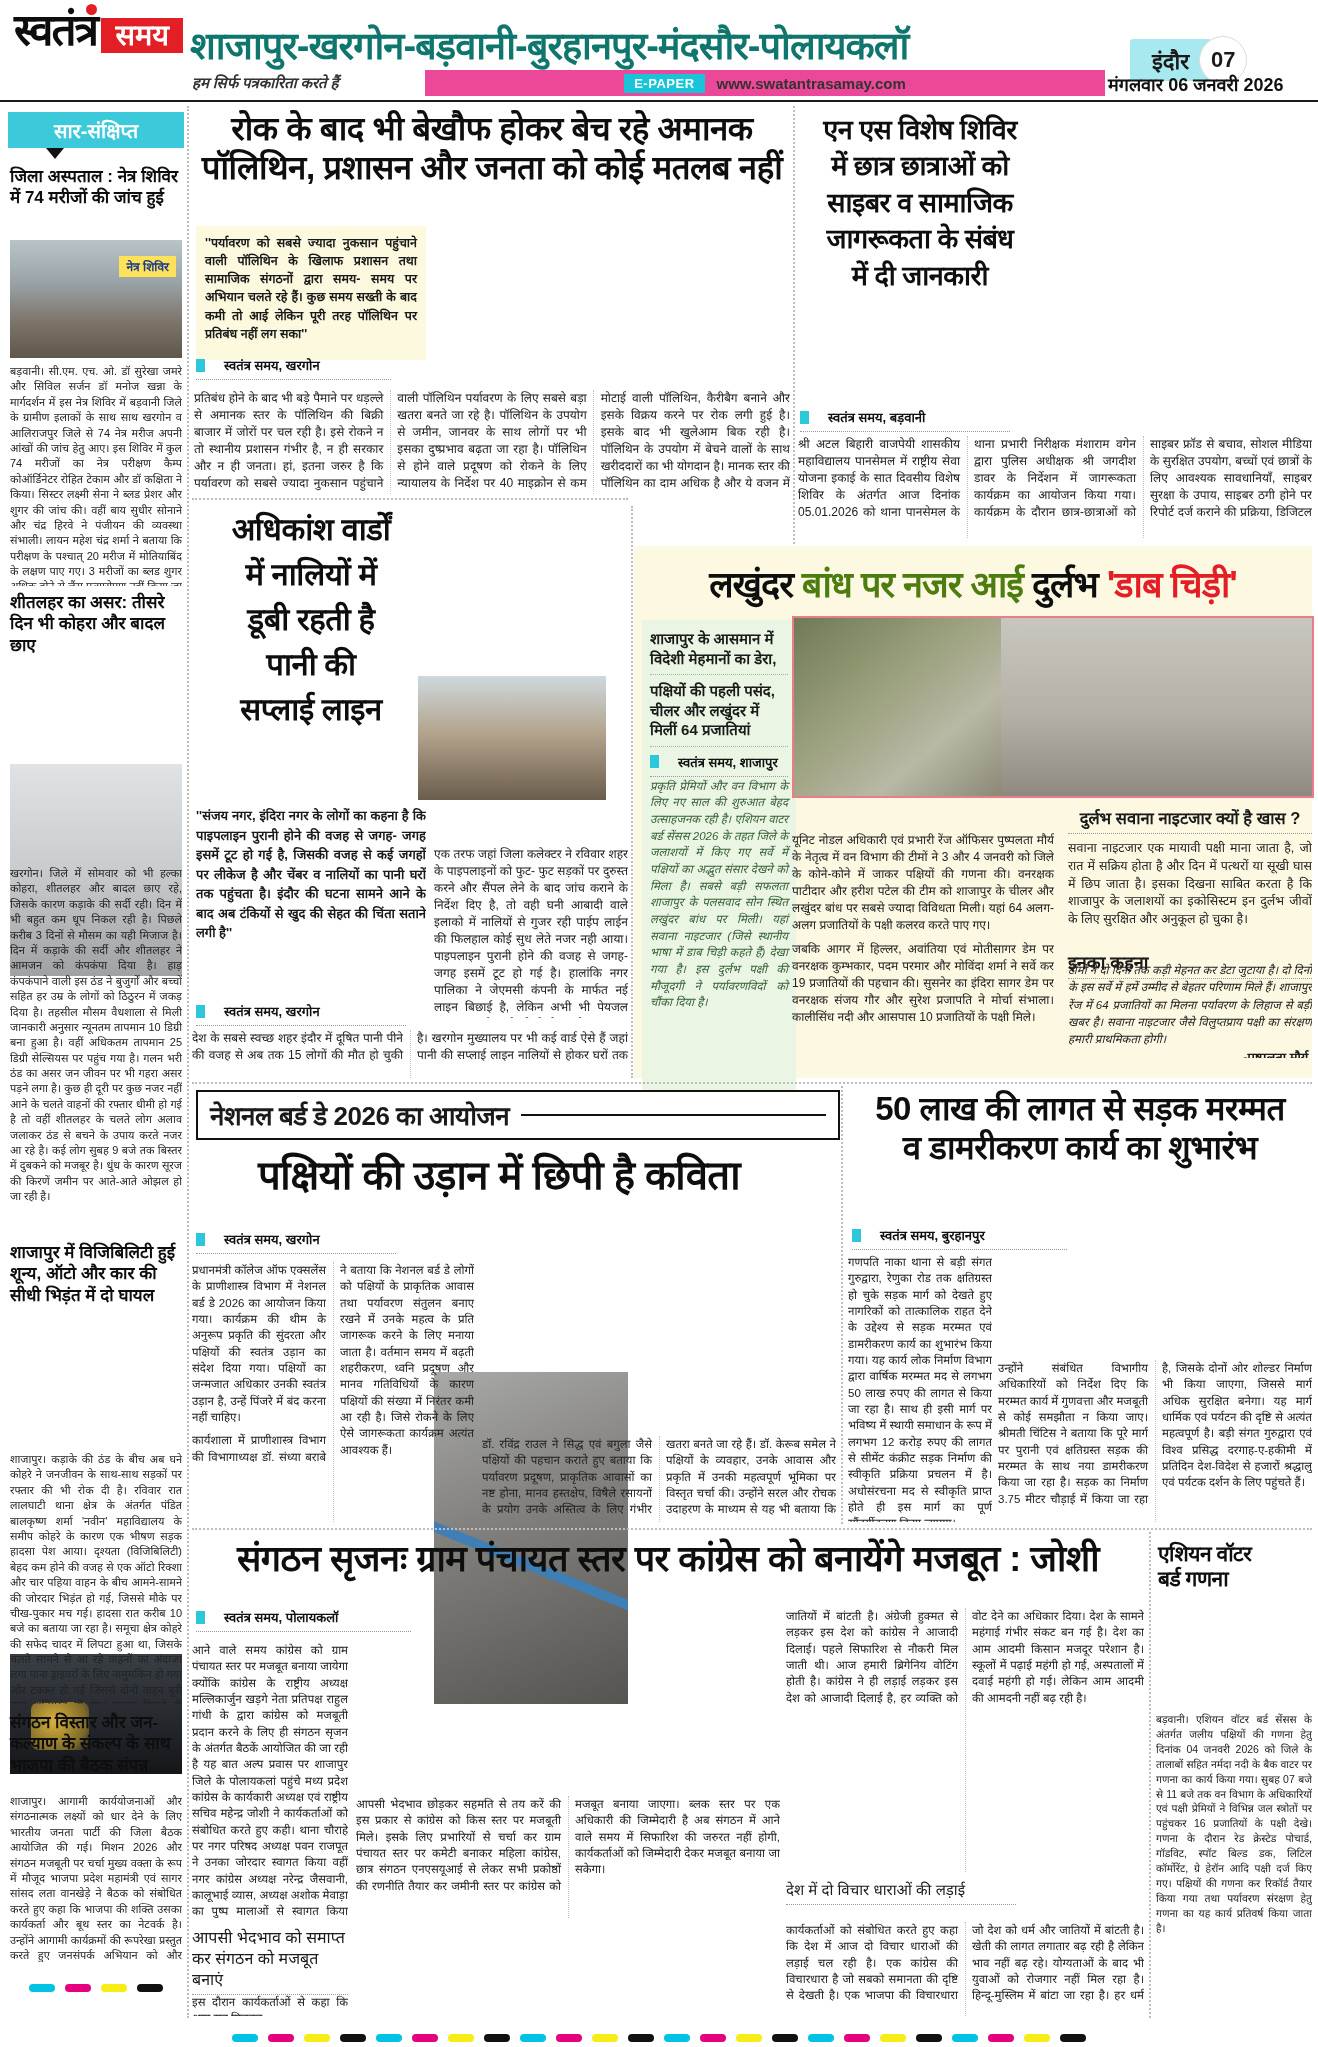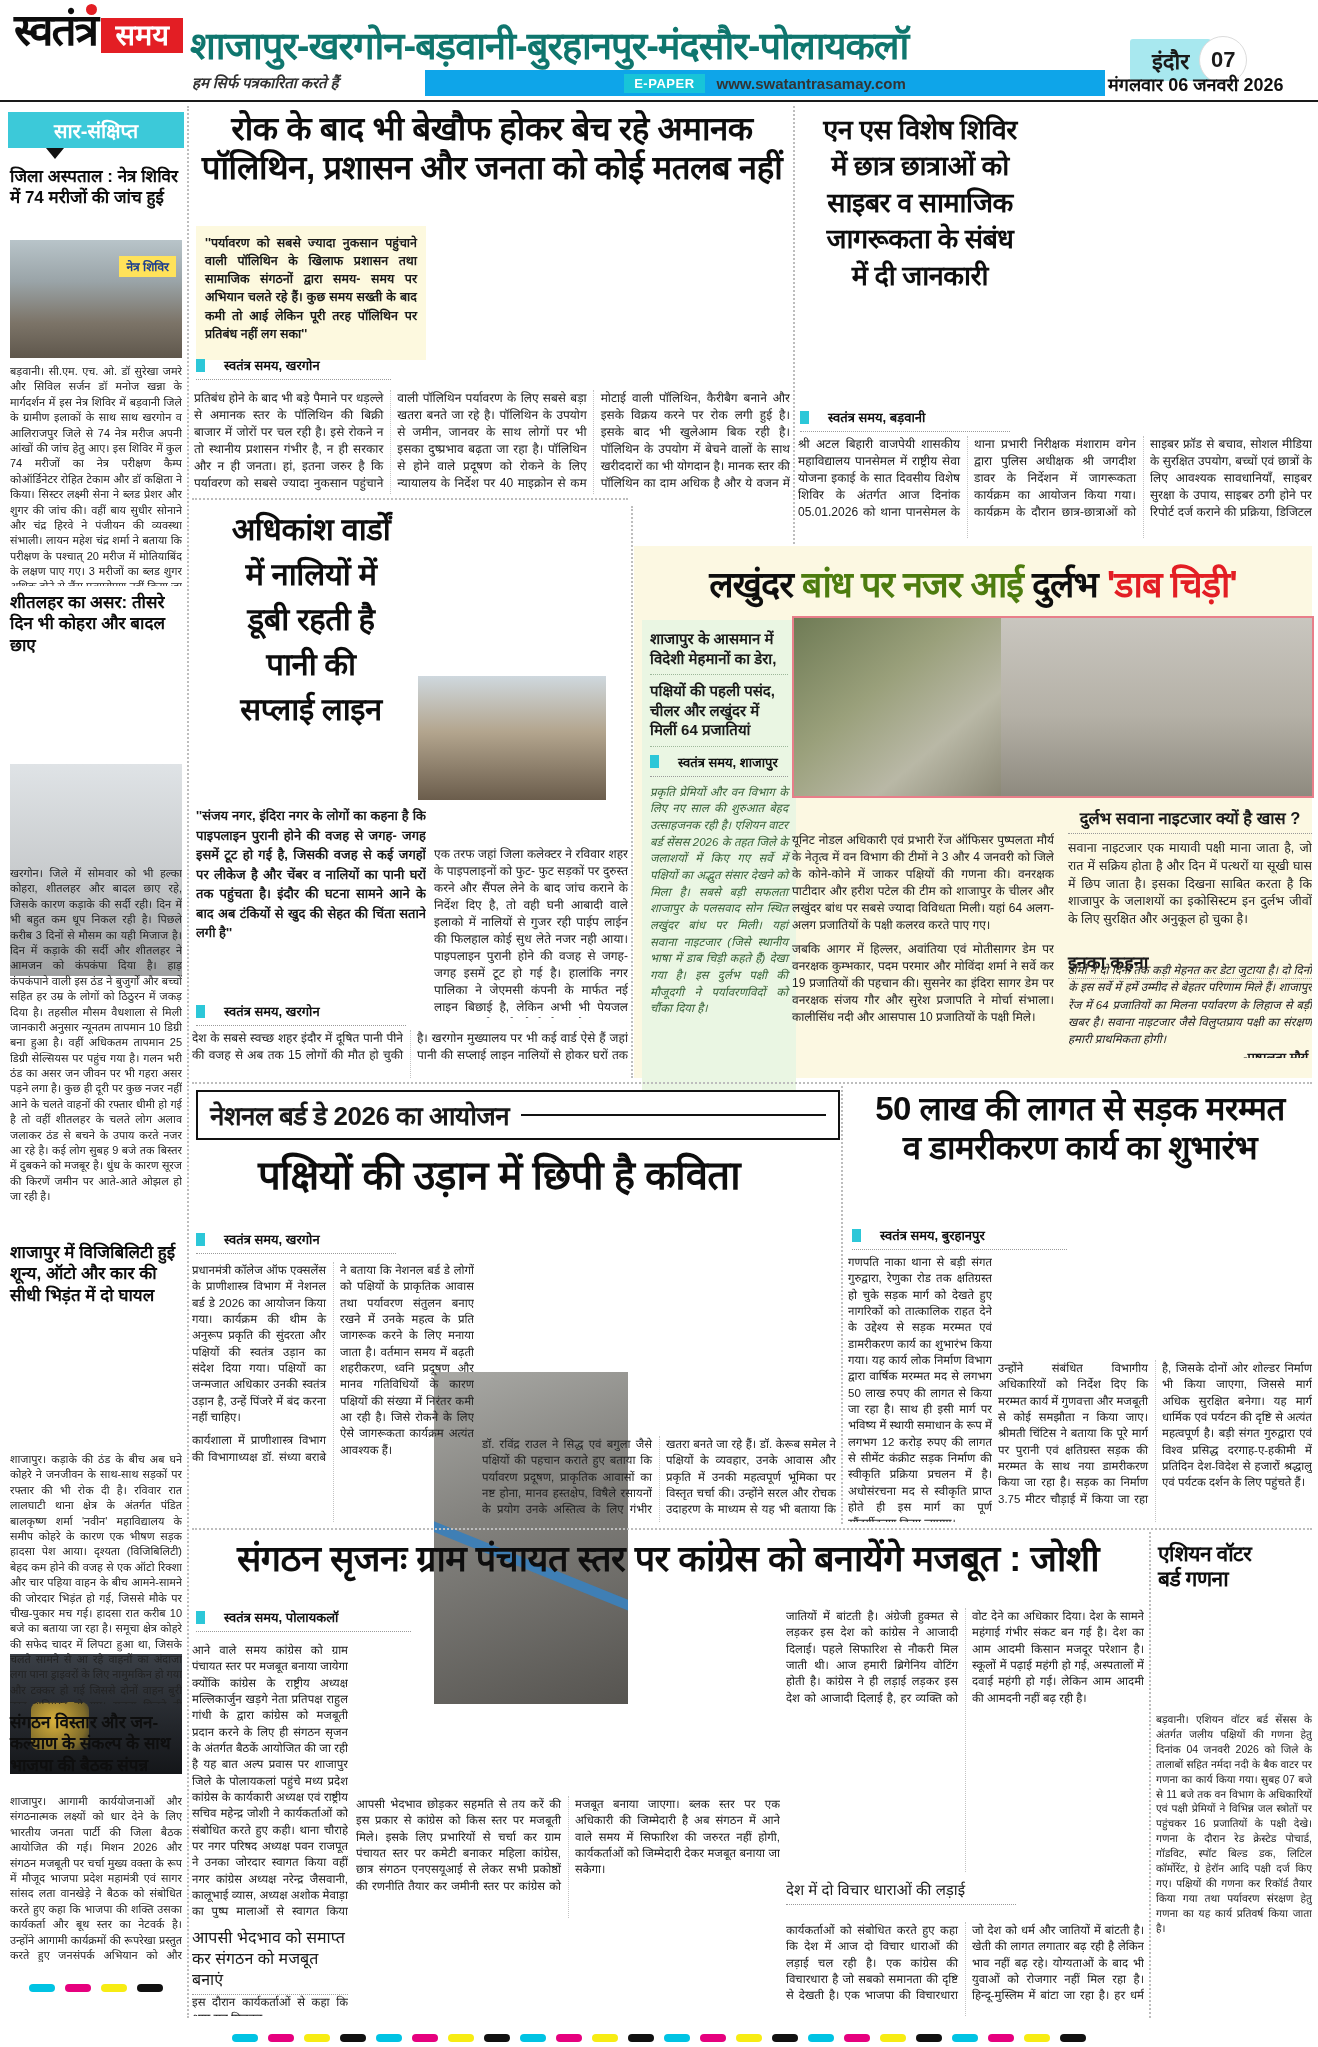--- a/index.html
+++ b/index.html
@@ -43,21 +43,21 @@
   .camp-banner{position:absolute;right:6px;top:16px;background:#ffe25a;color:#1a3c8f;font-size:12px;font-weight:800;padding:2px 7px}
   .logo1{font-size:44px;font-weight:900;color:#0d0d0d;letter-spacing:-2px;line-height:1;position:relative;display:inline-block}
   .logo1 i{position:absolute;right:0;top:-4px;width:11px;height:11px;border-radius:50%;background:#e31e24}
   .logo2{display:inline-block;background:#e31e24;color:#fff;font-size:29px;font-weight:800;line-height:1.15;padding:1px 14px;margin-top:2px}
   .region{font-size:38px;font-weight:900;color:#0f766e;letter-spacing:-1px;white-space:nowrap}
   .ed-pill{display:flex;align-items:center}
   .ed-pill .name{background:#a8e8ef;font-size:22px;font-weight:800;padding:6px 22px;border-radius:3px}
   .ed-pill .num{width:46px;height:46px;border-radius:50%;background:#fff;border:1px solid #dcdcdc;
                 display:flex;align-items:center;justify-content:center;font-size:22px;font-weight:800;margin-left:-12px}
   .tagline{font-family:"Liberation Serif",serif;font-style:italic;font-weight:700;font-size:15px;color:#333}
-  .graybar{background:#0ea5e9;display:flex;align-items:center;justify-content:center;gap:12px}
+  .graybar{background:#ec4899;display:flex;align-items:center;justify-content:center;gap:12px}
   .epaper{background:#18c4d8;color:#fff;font-weight:800;font-size:13px;padding:2px 10px;letter-spacing:.5px}
   .url{font-weight:700;font-size:15px;color:#333}
   .dateline{font-size:18px;font-weight:800;color:#111;white-space:nowrap}
   .side-band{background:#3cc9d9;color:#fff;font-size:20px;font-weight:800;display:flex;align-items:center;justify-content:center}
   .tri{width:0;height:0;border-left:9px solid transparent;border-right:9px solid transparent;border-top:11px solid #111}
   .side-title{font-size:17px;font-weight:800;line-height:1.25;color:#0e0e0e}
   .side-body{font-size:11px;line-height:1.4;text-align:justify;color:#222;overflow:hidden}
   .lk-band{background:#fcf8e2;display:flex;align-items:center;justify-content:center;font-size:36px;font-weight:900;letter-spacing:-1px;white-space:pre}
   .lk-black{color:#0e0e0e}.lk-pink{color:#4d7c0f}.lk-red{color:#e31e24}
   .cream{background:#fcf8e2}
@@ -152,21 +152,21 @@
 
 <div class="vsep" style="left:631px;top:506px;height:572px"></div>
 
 <div class="abs cream" style="left:634px;top:546px;width:678px;height:532px"></div>
 <div class="abs lk-band" style="left:634px;top:552px;width:678px;height:62px">
   <span class="lk-black">लखुंदर</span><span class="lk-pink"> बांध पर नजर आई </span><span class="lk-black">दुर्लभ</span><span class="lk-red"> 'डाब चिड़ी'</span>
 </div>
 <div class="abs green-box" style="left:642px;top:620px;width:138px;height:452px">
   <div class="sh">शाजापुर के आसमान में विदेशी मेहमानों का डेरा,</div>
   <div class="sh">पक्षियों की पहली पसंद, चीलर और लखुंदर में मिलीं 64 प्रजातियां</div>
-  <div class="byline" style="margin-bottom:7px">
+  <div class="byline" style="margin-bottom:1px">
     <span class="sq"></span>
     <span>स्वतंत्र समय, शाजापुर</span>
   </div>
   <div class="green-note">प्रकृति प्रेमियों और वन विभाग के लिए नए साल की शुरुआत बेहद उत्साहजनक रही है। एशियन वाटर बर्ड सेंसस 2026 के तहत जिले के जलाशयों में किए गए सर्वे में पक्षियों का अद्भुत संसार देखने को मिला है। सबसे बड़ी सफलता शाजापुर के पलसवाद सोन स्थित लखुंदर बांध पर मिली। यहां सवाना नाइटजार (जिसे स्थानीय भाषा में डाब चिड़ी कहते हैं) देखा गया है। इस दुर्लभ पक्षी की मौजूदगी ने पर्यावरणविदों को चौंका दिया है।</div>
 </div>
 <div class="abs photo-frame" style="left:792px;top:616px;width:518px;height:178px">
   <div class="ph ph-bird" style="width:40%;height:100%"></div>
   <div class="ph ph-watchers" style="width:60%;height:100%"></div>
 </div>
 <div class="abs bt" style="left:792px;top:832px;width:262px;height:266px">

